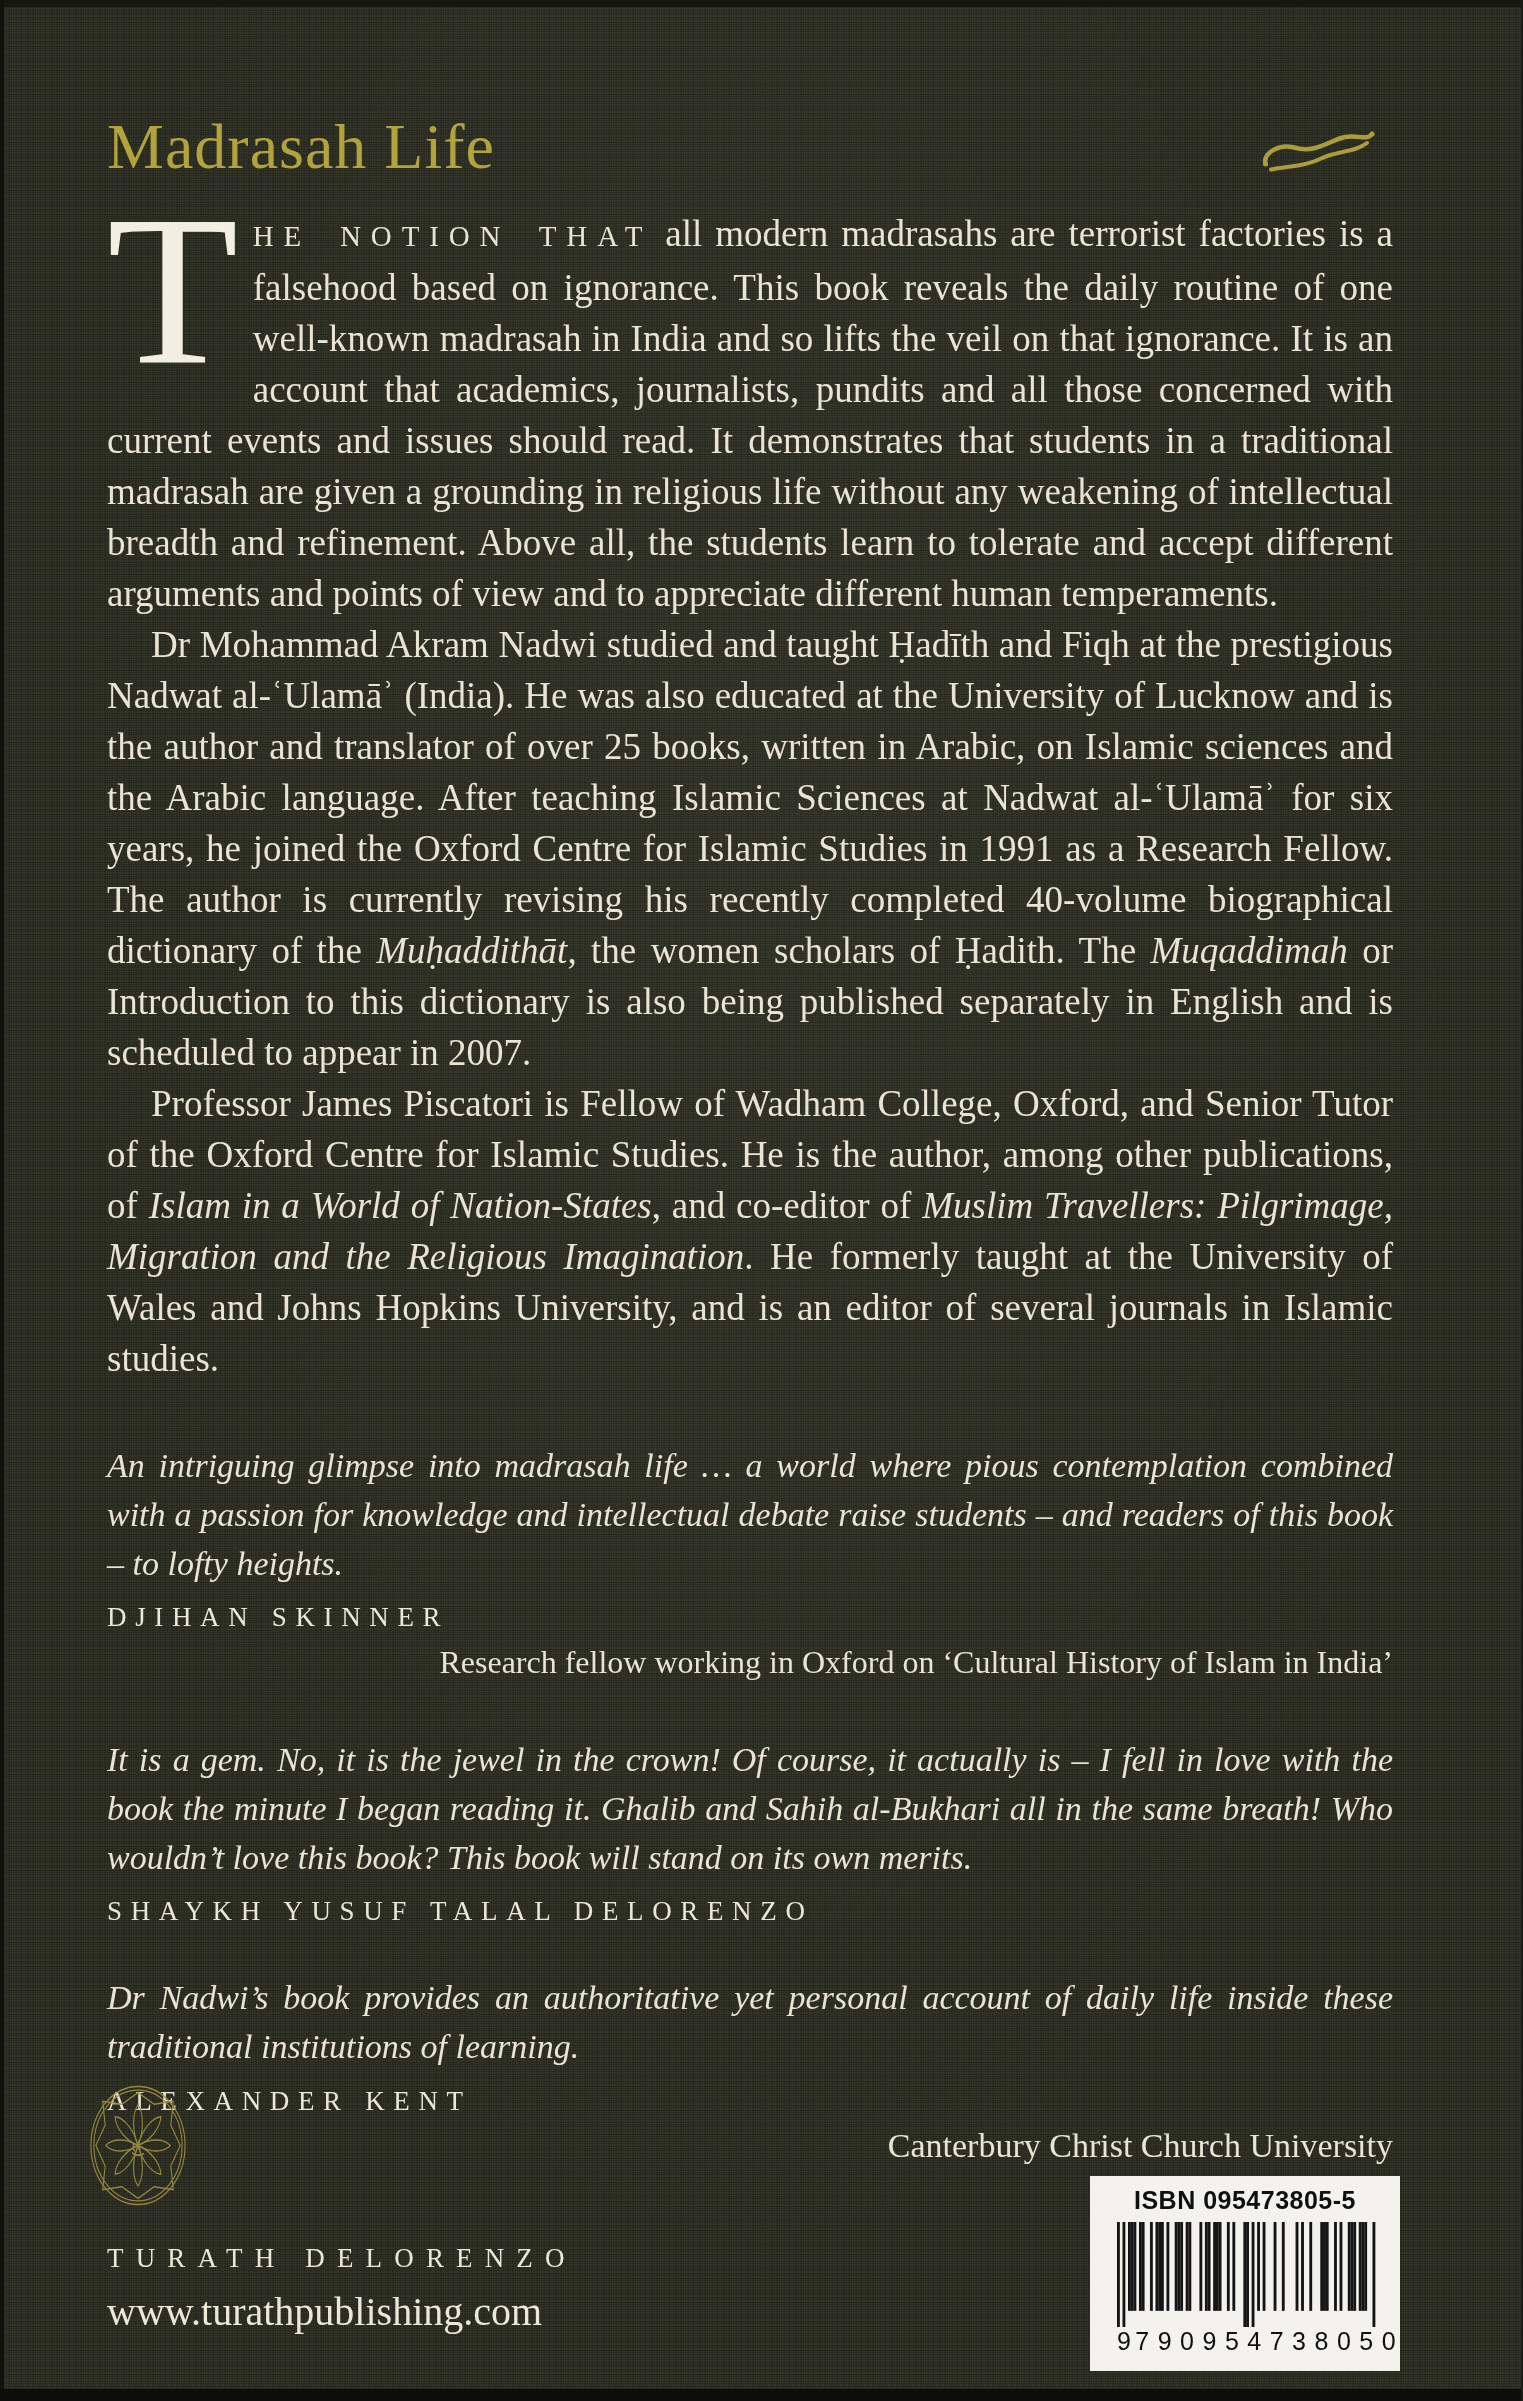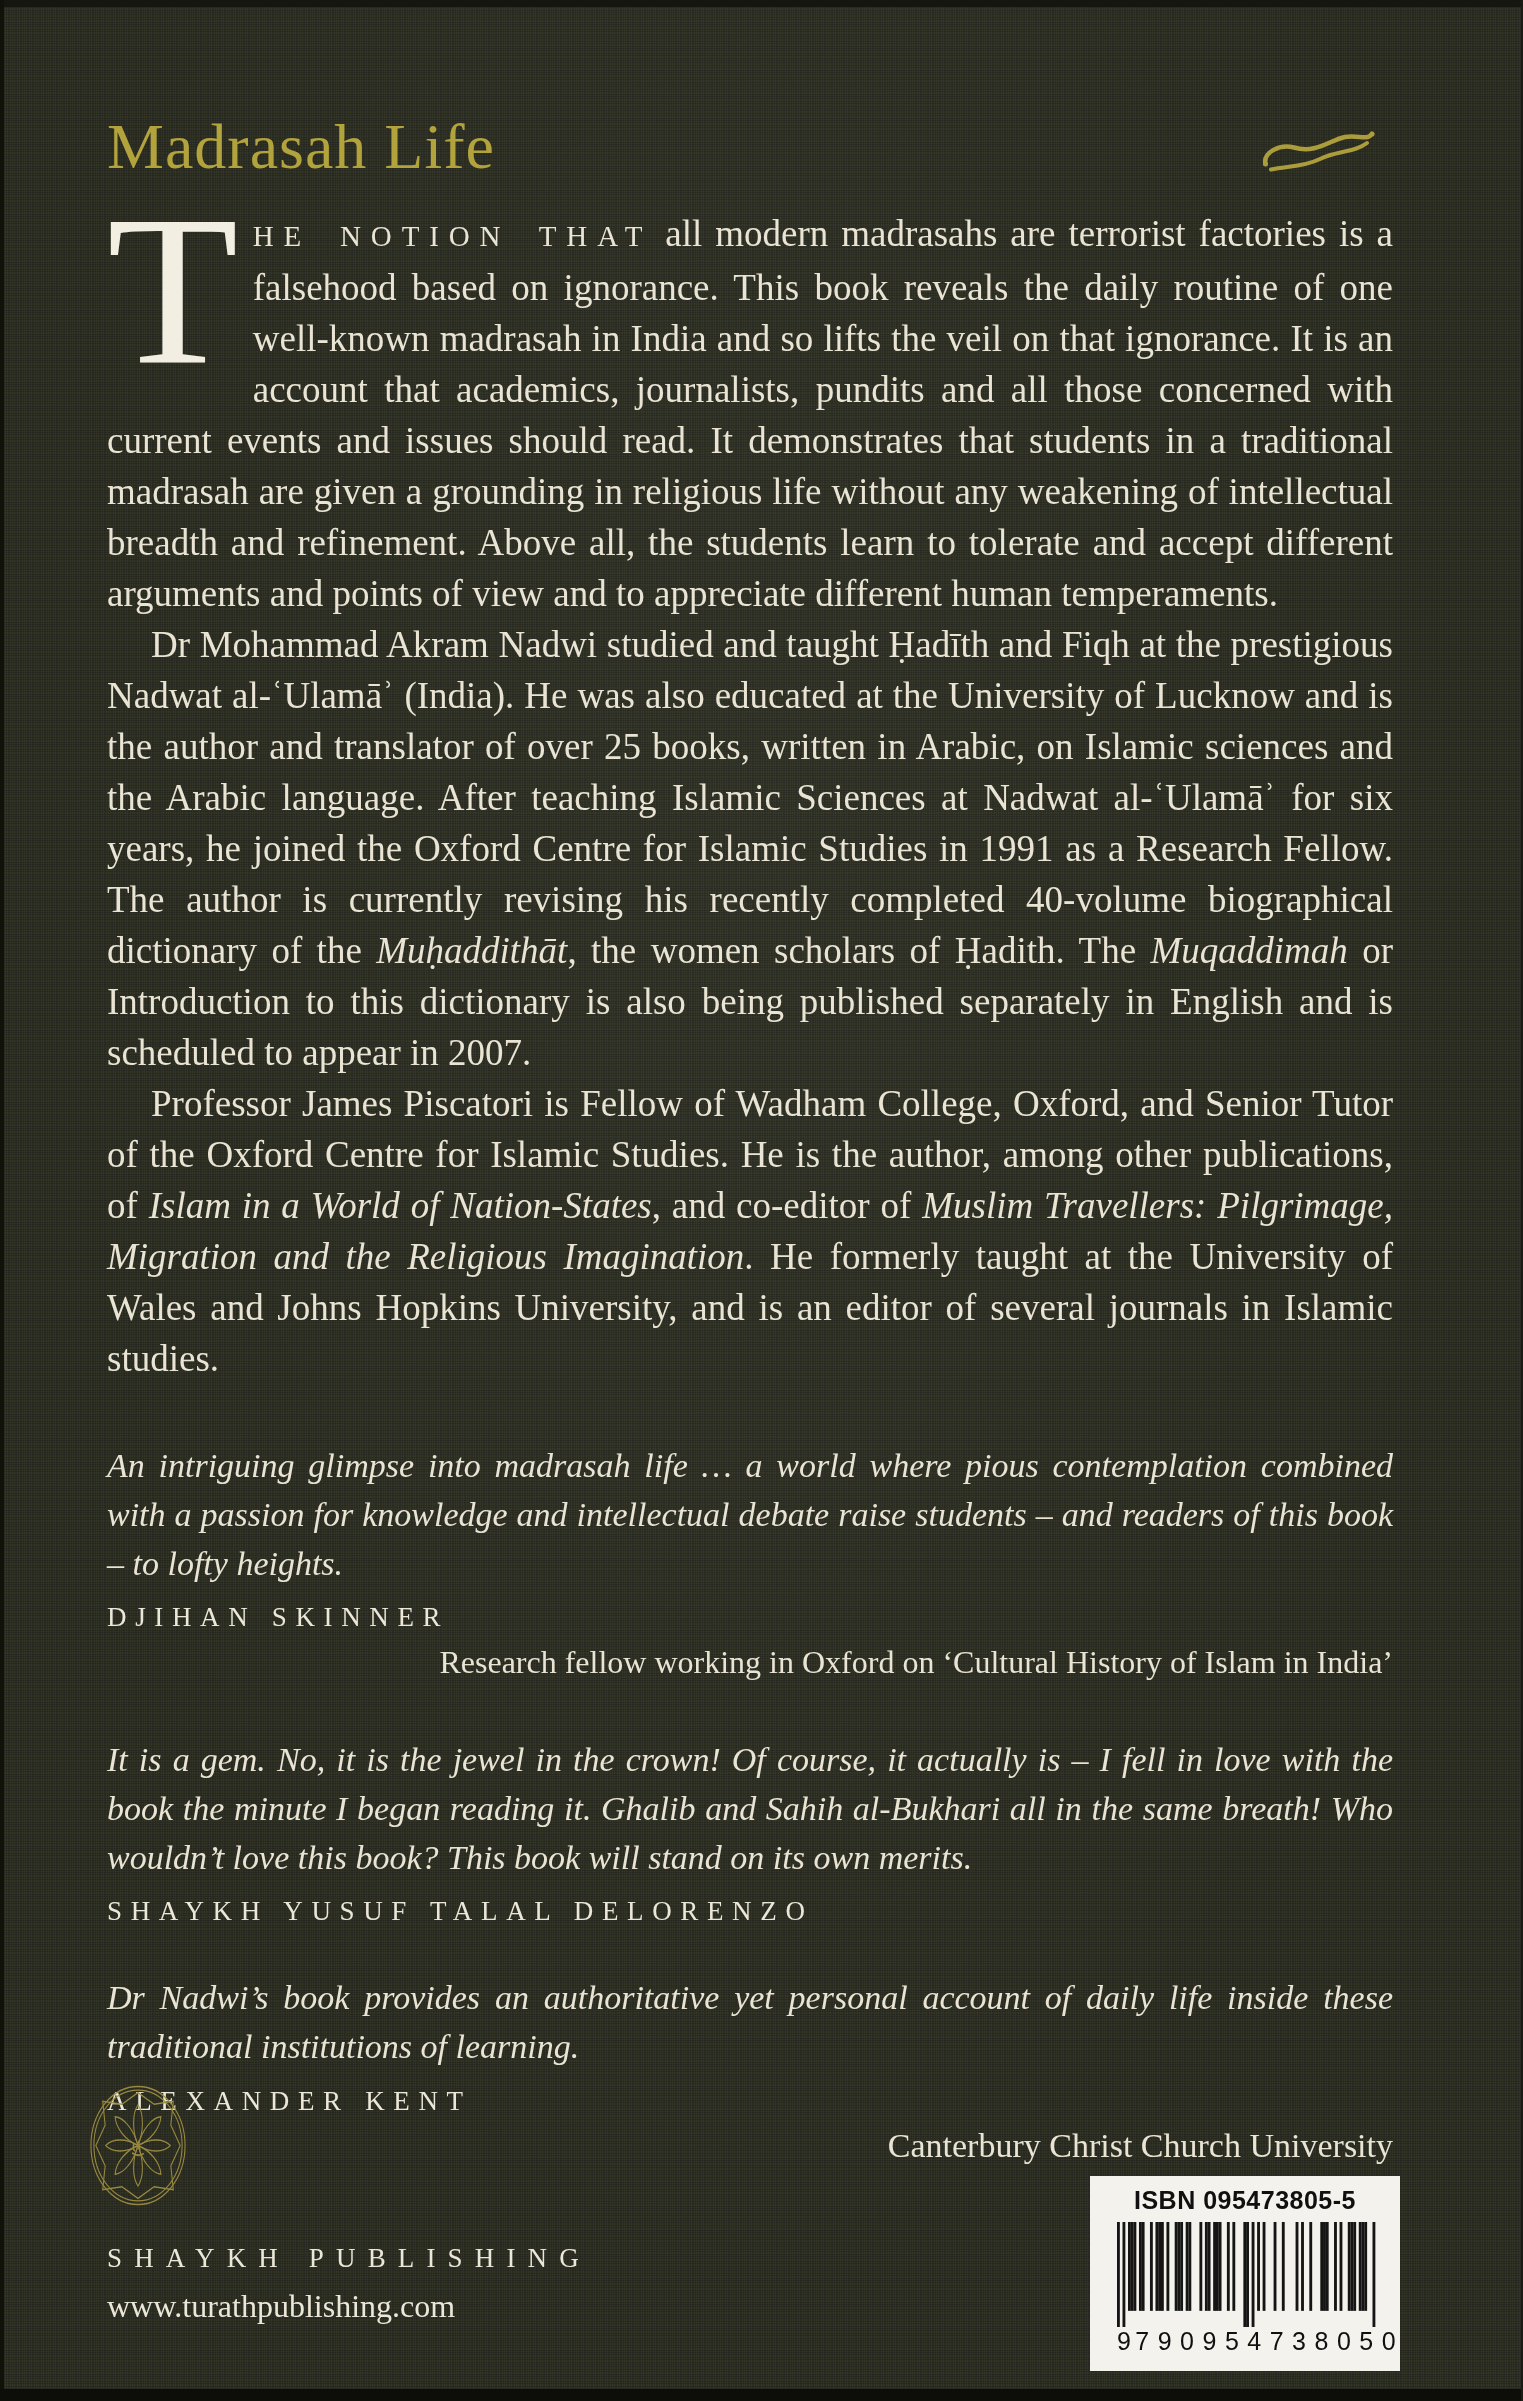--- a/index.html
+++ b/index.html
@@ -40,21 +40,21 @@
   .quote{margin-top:57px;font-size:34px;line-height:49px;font-style:italic;text-align:justify;color:#e9e4d4;}
   .q2{margin-top:54px;}
   .q3{margin-top:46px;}
   .attr-name{margin-top:14.4px;font-size:27px;letter-spacing:.32em;text-align:left;color:#ece8d9;}
   .attr-affil{margin-top:10.6px;font-size:32px;text-align:right;color:#e9e4d4;}
   .attr-affil.big{font-size:34px;}
 
   
   .logo{position:absolute;left:89px;top:2084px;width:98px;height:123px;z-index:2;}
   .pubname{position:absolute;left:107px;top:2243px;font-size:27px;letter-spacing:.45em;color:#ece8d9;z-index:2;white-space:nowrap;}
-  .website{position:absolute;left:107px;top:2288px;font-size:32px;color:#ece8d9;z-index:2;white-space:nowrap;}
+  .website{position:absolute;left:107px;top:2288px;font-size:40px;color:#ece8d9;z-index:2;white-space:nowrap;}
 
   
   .isbn-label{position:absolute;left:1090px;top:2176px;width:310px;height:195px;background:#f3f2ec;z-index:3;
     font-family:"Liberation Sans","DejaVu Sans",sans-serif;color:#101010;}
   .isbn-text{margin-top:9.6px;text-align:center;font-weight:bold;font-size:25px;letter-spacing:0.5px;}
   .barcode-wrap{margin:7.7px 22px 0 27px;position:relative;}
   .barcode-wrap svg{display:block;width:100%;height:105px;}
   .digits{display:flex;margin-top:1.9px;font-size:25px;line-height:1;}
   .digits .d0{flex:0 0 7%;text-align:left;}
   .digits .d1,.digits .d2{flex:1 1 46%;text-align:left;letter-spacing:.34em;}
@@ -117,21 +117,21 @@
         <path d="M100,100 C88,76 88,48 100,34 C112,48 112,76 100,100 Z" transform="rotate(90 100 100)"></path>
         <path d="M100,100 C88,76 88,48 100,34 C112,48 112,76 100,100 Z" transform="rotate(135 100 100)"></path>
         <path d="M100,100 C88,76 88,48 100,34 C112,48 112,76 100,100 Z" transform="rotate(180 100 100)"></path>
         <path d="M100,100 C88,76 88,48 100,34 C112,48 112,76 100,100 Z" transform="rotate(225 100 100)"></path>
         <path d="M100,100 C88,76 88,48 100,34 C112,48 112,76 100,100 Z" transform="rotate(270 100 100)"></path>
         <path d="M100,100 C88,76 88,48 100,34 C112,48 112,76 100,100 Z" transform="rotate(315 100 100)"></path>
       </g>
       <path d="M92,96 q-4,10 2,13 M102,92 q-3,12 3,15 M88,112 q12,7 24,1" stroke-width="3"></path>
     </g>
   </svg>
-  <div class="pubname">SHAYKH PUBLISHING</div>
+  <div class="pubname">TURATH DELORENZO</div>
   <div class="website">www.turathpublishing.com</div>
 
   <div class="isbn-label">
     <div class="isbn-text">ISBN 095473805-5</div>
     <div class="barcode-wrap">
       <svg preserveAspectRatio="none" fill="#151515" viewBox="0 0 95 52">
           <rect x="0" y="0" width="1.04" height="52"></rect>
           <rect x="2" y="0" width="1.04" height="52"></rect>
           <rect x="4" y="0" width="1.04" height="44"></rect>
           <rect x="5" y="0" width="1.04" height="44"></rect>

